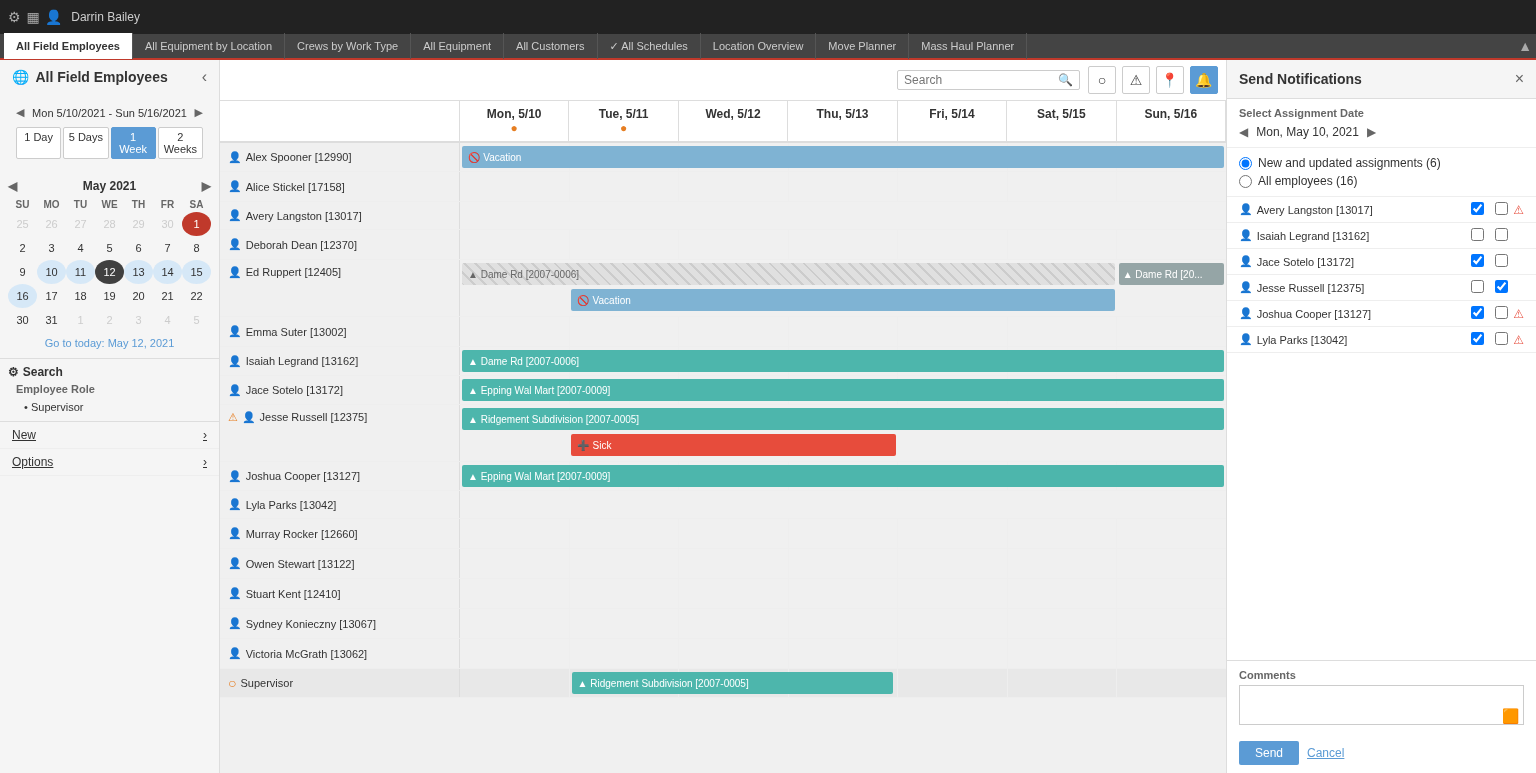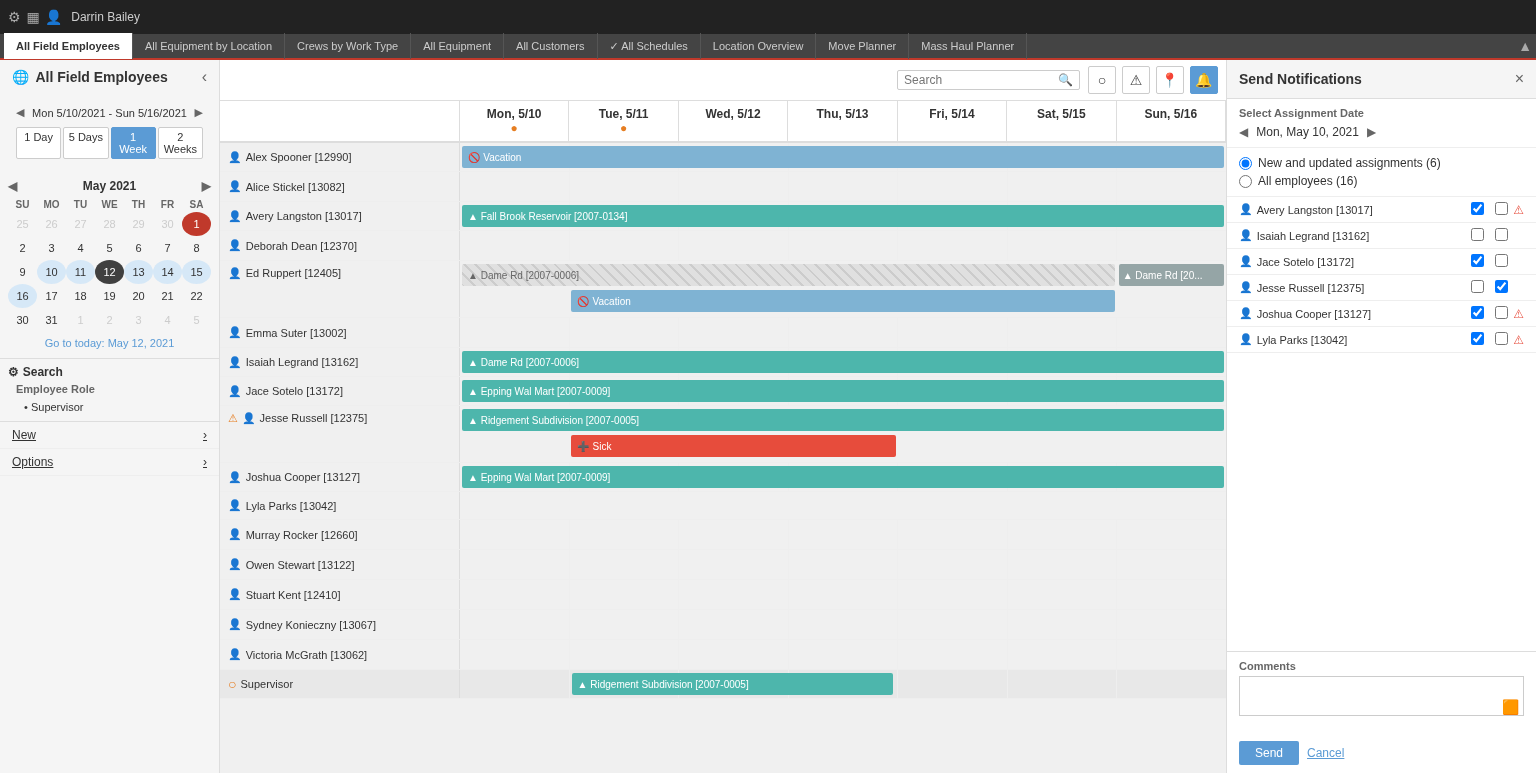--- a/index.html
+++ b/index.html
@@ -98,21 +98,21 @@
     .notif-row { display: flex; align-items: center; padding: 5px 12px; border-bottom: 1px solid #eee; font-size: 11px; }
     .notif-person { display: flex; align-items: center; gap: 4px; flex: 1; }
     .notif-check { width: 24px; text-align: center; }
     .notif-check input { cursor: pointer; }
     .notif-alert { color: #e74c3c; font-size: 12px; }
     .notif-footer { padding: 8px 12px; border-top: 1px solid #ddd; }
     .notif-footer-label { font-size: 11px; color: #666; margin-bottom: 4px; font-weight: bold; }
     .notif-comment-box { width: 100%; border: 1px solid #ccc; padding: 4px; font-size: 11px; resize: none; height: 40px; }
     .notif-comment-wrapper { position: relative; }
     .notif-comment-icon { position: absolute; right: 4px; bottom: 4px; color: #e67e22; font-size: 14px; }
-    .notif-actions { display: flex; gap: 8px; margin-top: 22px; align-items: center; }
+    .notif-actions { display: flex; gap: 8px; margin-top: 13px; align-items: center; }
     .btn-send { background: #5b9bd5; color: white; border: none; padding: 5px 16px; cursor: pointer; font-size: 12px; border-radius: 2px; }
     .btn-cancel { background: none; border: none; color: #5b9bd5; cursor: pointer; font-size: 12px; text-decoration: underline; }
     .day-cell { flex: 1; border-right: 1px solid #eee; min-height: 28px; padding: 2px; }
   </style>
 </head>
 <body>
 
 <div class="top-bar">
   <div class="top-right">
     <div class="top-icons">
@@ -320,47 +320,35 @@
           <div style="flex:1;" class="day-cell"></div>
           <div style="flex:1;" class="day-cell"></div>
           <div style="flex:1;" class="day-cell"></div>
           <div style="flex:1;border-right:none;" class="day-cell"></div>
         </div>
       </div>
 
       <div class="grid-row">
         <div class="row-name">
           <span>👤</span>
-          <span>Alice Stickel [13082]</span>
+          <span>Alice Stickel [17158]</span>
         </div>
         <div class="day-cell"></div>
         <div class="day-cell"></div>
         <div class="day-cell"></div>
         <div class="day-cell"></div>
         <div class="day-cell"></div>
         <div class="day-cell"></div>
         <div class="day-cell" style="border-right:none;"></div>
       </div>
 
       <div class="grid-row" style="min-height:28px;">
         <div class="row-name">
           <span>👤</span>
           <span>Avery Langston [13017]</span>
-        </div>
-        <div style="flex:1;position:relative;display:flex;">
-          <div style="position:absolute;left:2px;right:2px;top:3px;height:22px;background:#4db6ac;border-radius:2px;display:flex;align-items:center;padding:0 6px;font-size:10px;color:white;">
-            <span>▲ Fall Brook Reservoir [2007-0134]</span>
-          </div>
-          <div style="flex:1;" class="day-cell"></div>
-          <div style="flex:1;" class="day-cell"></div>
-          <div style="flex:1;" class="day-cell"></div>
-          <div style="flex:1;" class="day-cell"></div>
-          <div style="flex:1;" class="day-cell"></div>
-          <div style="flex:1;" class="day-cell"></div>
-          <div style="flex:1;border-right:none;" class="day-cell"></div>
         </div>
       </div>
 
       <div class="grid-row">
         <div class="row-name">
           <span>👤</span>
           <span>Deborah Dean [12370]</span>
         </div>
         <div class="day-cell"></div>
         <div class="day-cell"></div>

